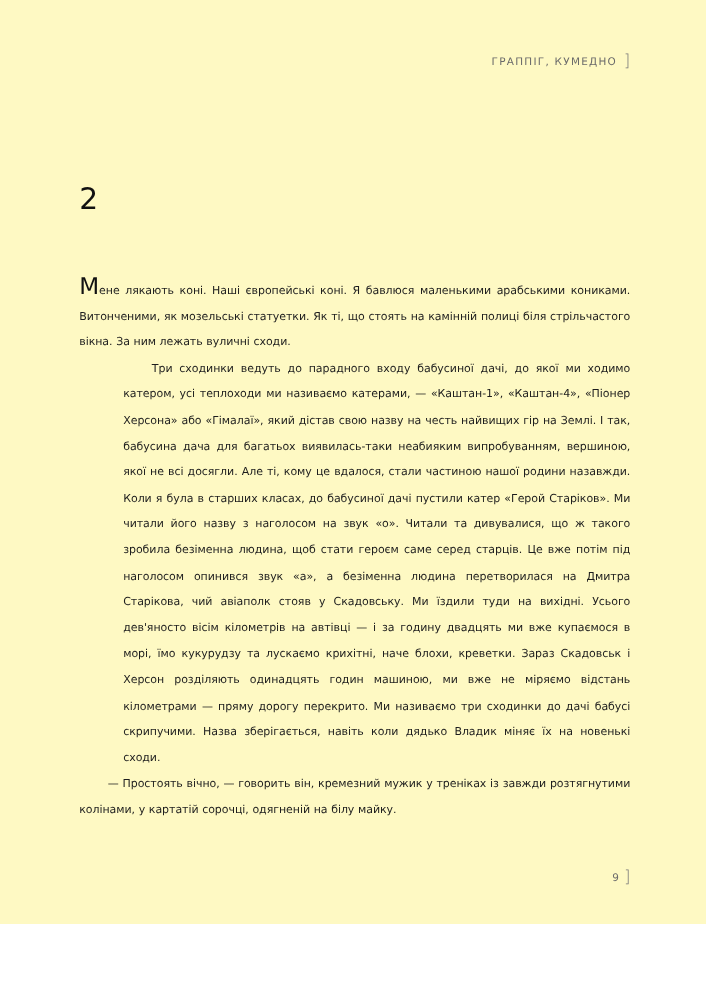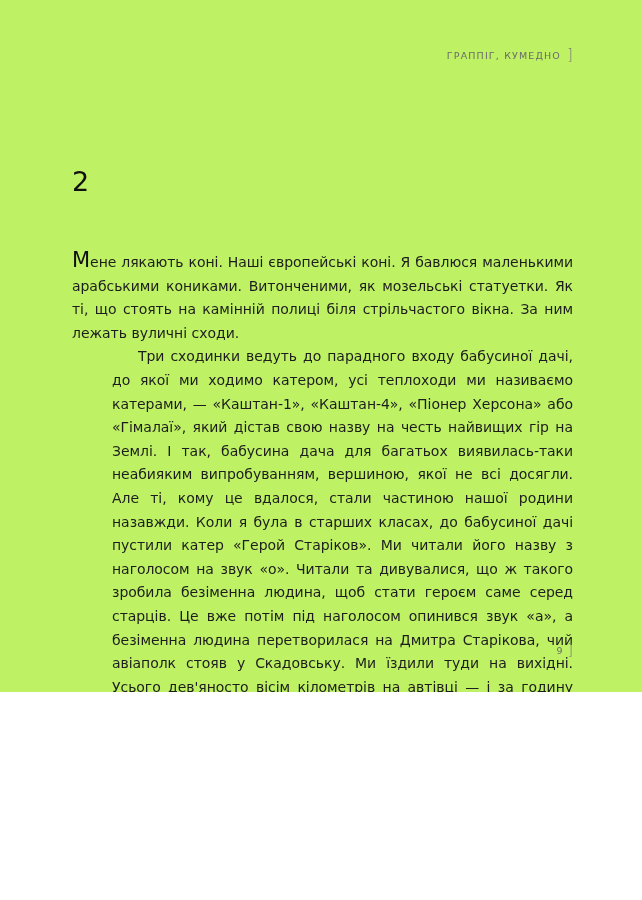--- a/index.html
+++ b/index.html
@@ -3,22 +3,22 @@
 <meta charset="utf-8">
 <style>
   html, body {
     margin: 0;
     padding: 0;
     background: #ffffff;
   }
   .page {
     position: relative;
     width: 642px;
-    height: 692px;
-    background: #bef264;
+    height: 840px;
+    background: #fef9c3;
     overflow: hidden;
     font-family: "DejaVu Sans", sans-serif;
     color: #1b1b1b;
     -webkit-font-smoothing: antialiased;
   }
 
   
   .running-head {
     position: absolute;
     top: 48px;
@@ -58,21 +58,21 @@
   .body-block {
     position: absolute;
     left: 72px;
     top: 250px;
     width: 501px;
   }
   .para {
     margin: 0;
     text-align: justify;
     text-justify: inter-word;
-    font-size: 14px;
+    font-size: 10px;
     line-height: 23.6px;
     color: #1d1d1d;
     letter-spacing: -0.05px;
     word-spacing: 0.2px;
     hyphens: manual;
   }
   .para.indent { text-indent: 26px; margin-left: 40px; }
   .para.first-para { text-indent: 0; }
 
   .para.first-para::first-letter {
@@ -113,20 +113,21 @@
   <div class="running-head">
     <span class="rh-text">ГРАППІГ, КУМЕДНО</span>
     <span class="rh-bracket">]</span>
   </div>
 
   <div class="chapter-number">2</div>
 
   <div class="body-block">
     <p class="para first-para">Мене лякають коні. Наші європейські коні. Я бавлюся маленькими арабськими кониками. Витонченими, як мозельські статуетки. Як ті, що стоять на камінній полиці біля стрільчастого вікна. За ним лежать вуличні сходи.</p>
     <p class="para indent">Три сходинки ведуть до парадного входу бабусиної дачі, до якої ми ходимо катером, усі теплоходи ми називаємо катерами, — «Каштан-1», «Каштан-4», «Піонер Херсона» або «Гімалаї», який дістав свою назву на честь найвищих гір на Землі. І так, бабусина дача для багатьох виявилась-таки неабияким випробуванням, вершиною, якої не всі досягли. Але ті, кому це вдалося, стали частиною нашої родини назавжди. Коли я була в старших класах, до бабусиної дачі пустили катер «Герой Старіков». Ми читали його назву з наголосом на звук «о». Читали та дивувалися, що ж такого зробила безіменна людина, щоб стати героєм саме серед старців. Це вже потім під наголосом опинився звук «а», а безіменна людина перетворилася на Дмитра Старікова, чий авіаполк стояв у Скадовську. Ми їздили туди на вихідні. Усього дев'яносто вісім кілометрів на автівці — і за годину двадцять ми вже купаємося в морі, їмо кукурудзу та лускаємо крихітні, наче блохи, креветки. Зараз Скадовськ і Херсон розділяють одинадцять годин машиною, ми вже не міряємо відстань кілометрами — пряму дорогу перекрито. Ми називаємо три сходинки до дачі бабусі скрипучими. Назва зберігається, навіть коли дядько Владик міняє їх на новенькі сходи.</p>
+    <p class="para dialogue">— Простоять вічно, — говорить він, кремезний мужик у треніках із завжди розтягнутими колінами, у картатій сорочці, одягненій на білу майку.</p>
   </div>
 
   <div class="folio">
     <span>9</span>
     <span class="folio-bracket">]</span>
   </div>
 
 </div>
 
 </body></html>

